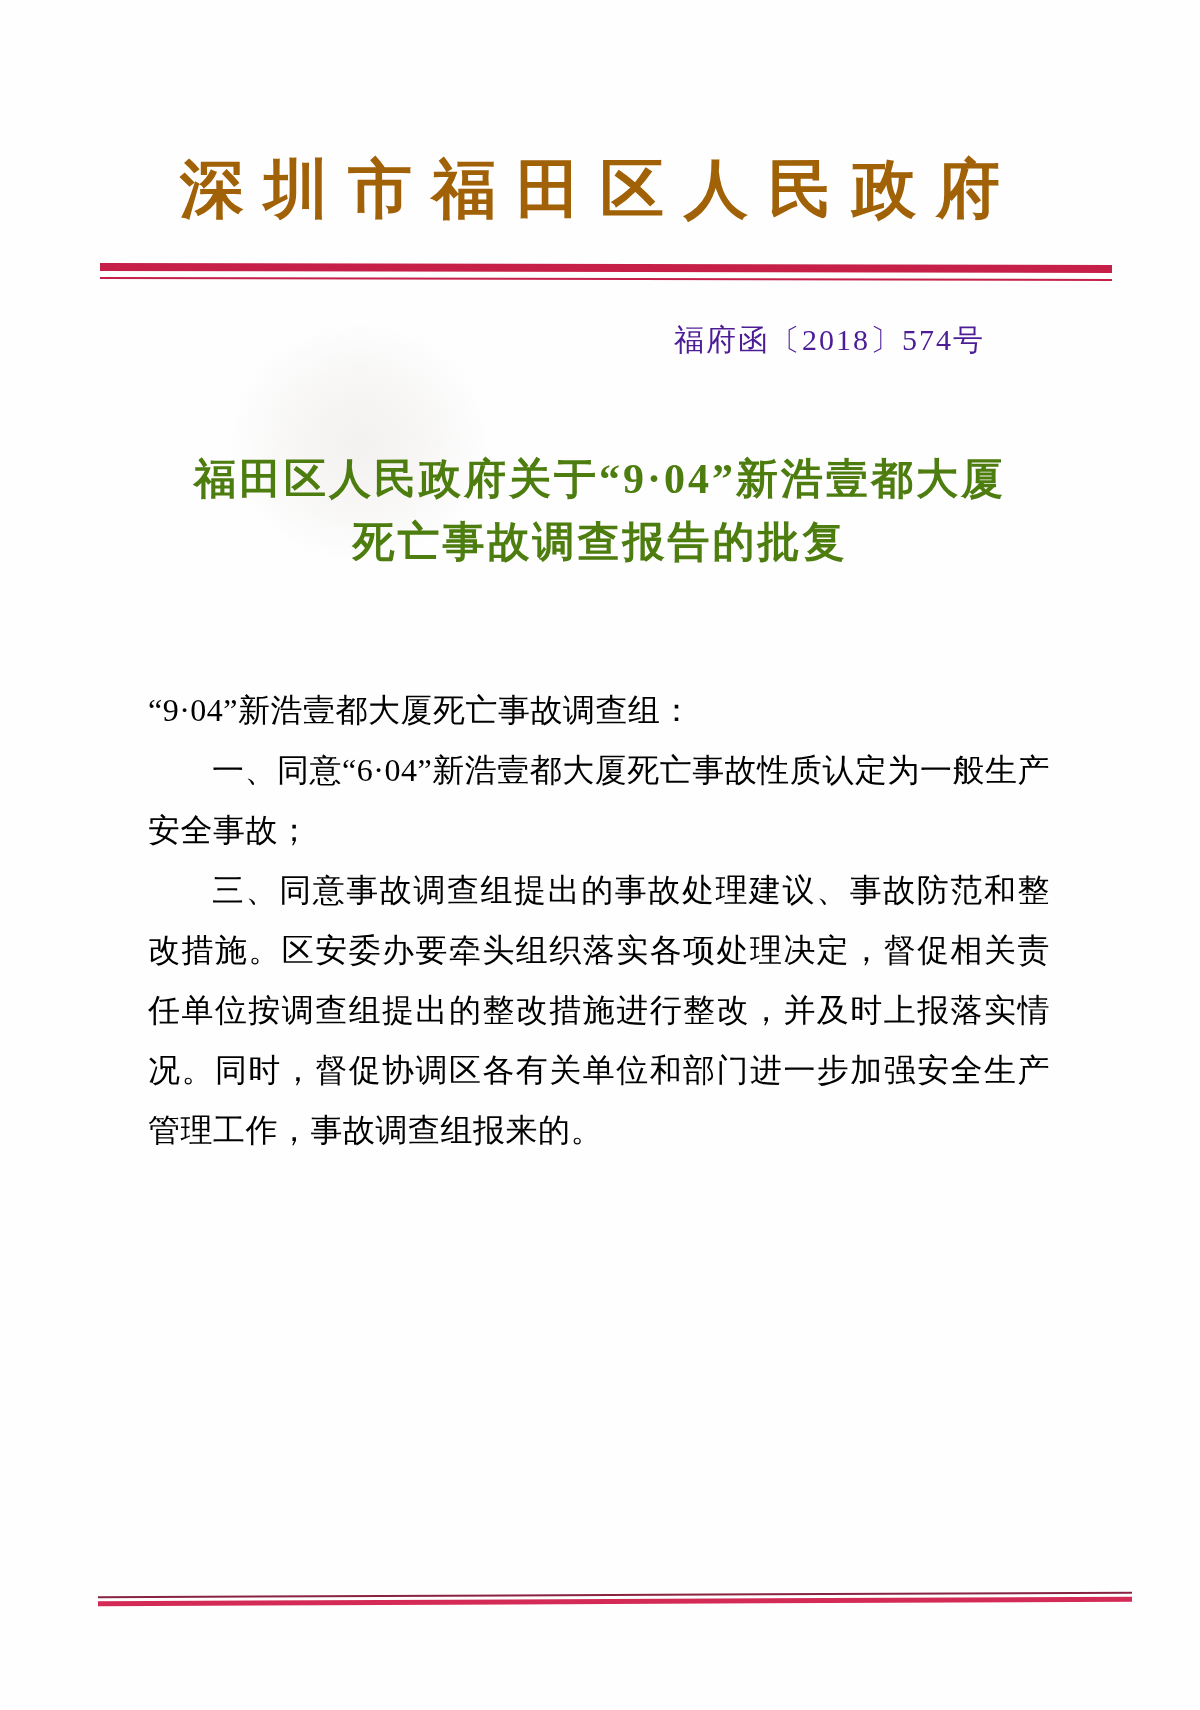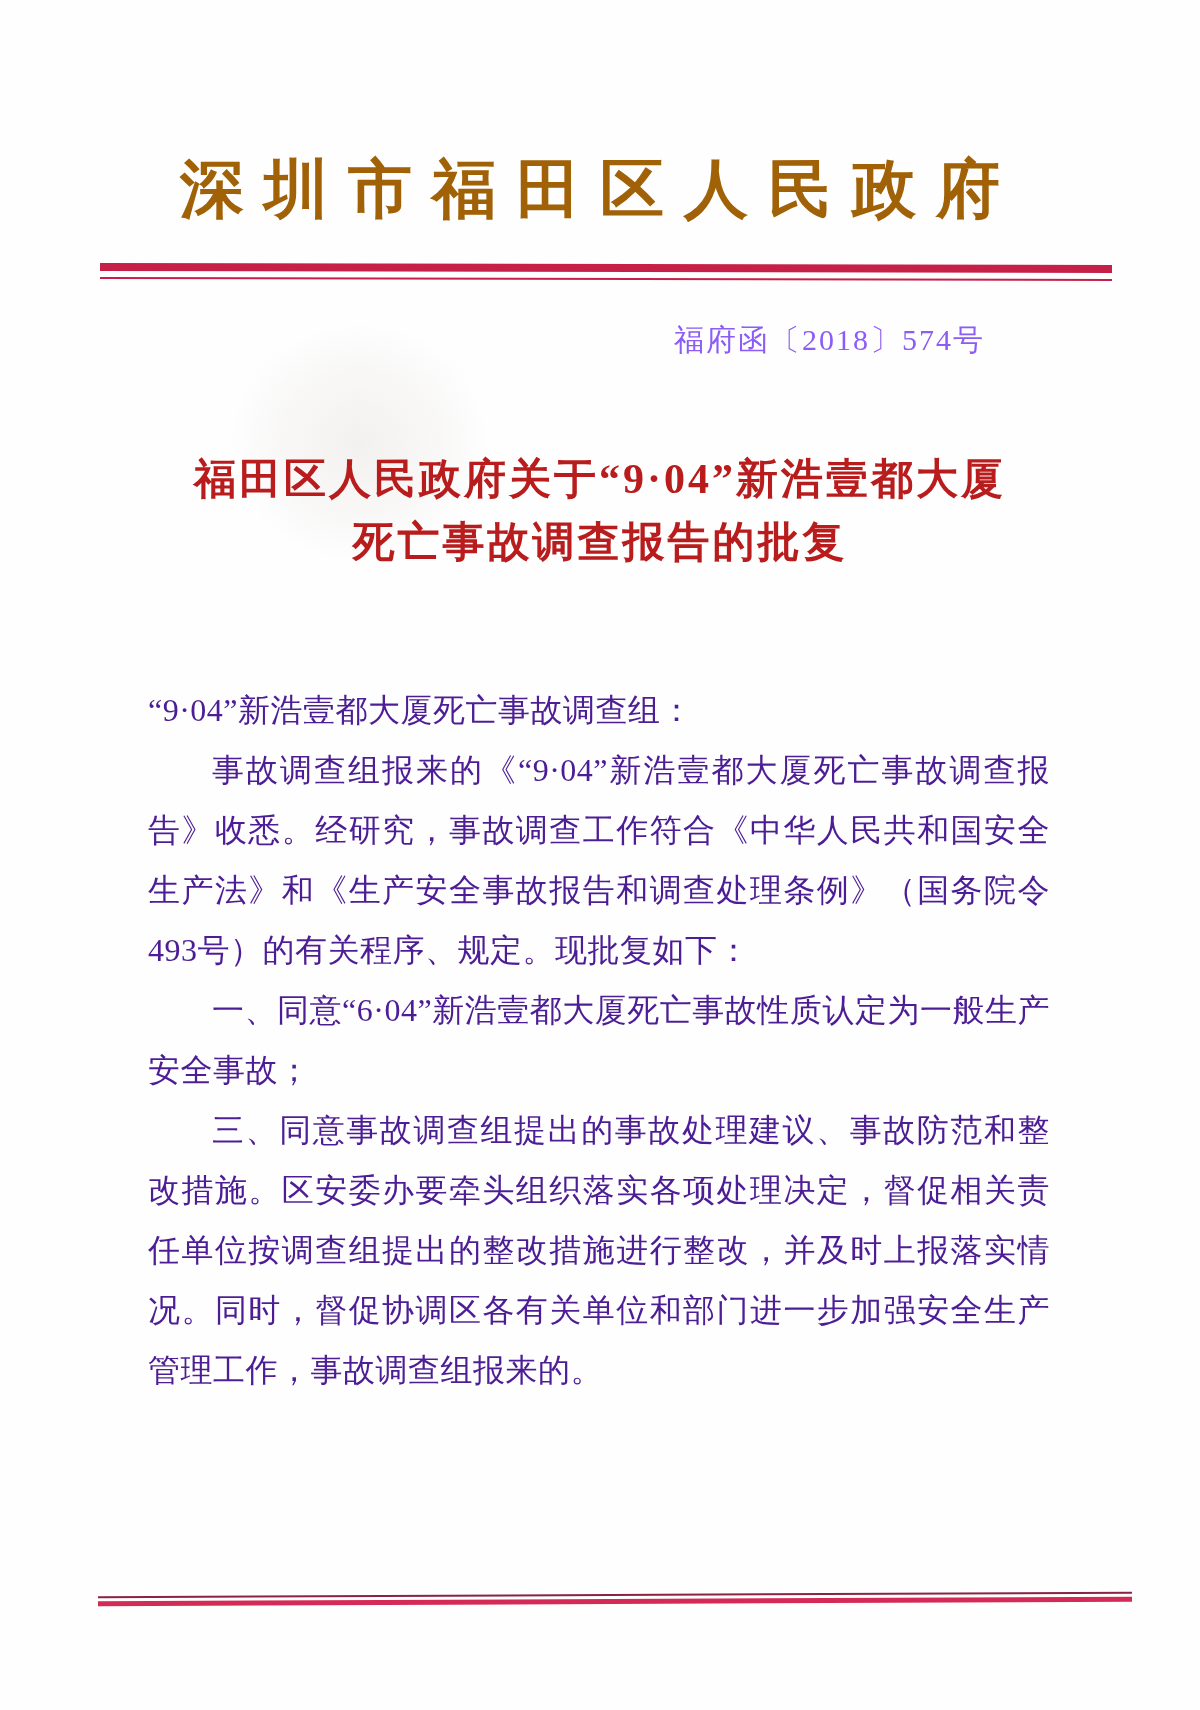--- a/index.html
+++ b/index.html
@@ -54,21 +54,21 @@
   }
 
   
   .reference-number {
     position: absolute;
     top: 318px;
     right: 215px;
     margin: 0;
     font-size: 30px;
     line-height: 44px;
-    color: #8b5cf6;
+    color: #4c1d95;
     letter-spacing: 2px;
     white-space: nowrap;
   }
 
   
   .stamp-watermark {
     position: absolute;
     left: 232px;
     top: 325px;
     width: 255px;
@@ -88,31 +88,31 @@
     position: absolute;
     top: 448px;
     left: 0;
     width: 100%;
     margin: 0;
     text-align: center;
     font-size: 42px;
     line-height: 63px;
     font-weight: 700;
     letter-spacing: 3px;
-    color: #b91c1c;
+    color: #4d7c0f;
     white-space: nowrap;
   }
 
   
   .body-text {
     position: absolute;
     top: 680px;
     left: 148px;
     width: 902px;
-    color: #4c1d95;
+    color: #000000;
   }
   .body-text p {
     margin: 0;
     font-size: 32px;
     line-height: 60px;
     text-align: justify;
     letter-spacing: 0.5px;
   }
   .body-text p.indent {
     text-indent: 2em;
@@ -150,21 +150,20 @@
 
   <div class="stamp-watermark"></div>
 
   <h2 class="doc-title">
     <span style="display:block">福田区人民政府关于“9·04”新浩壹都大厦</span>
     <span style="display:block">死亡事故调查报告的批复</span>
   </h2>
 
   <div class="body-text">
     <p>“9·04”新浩壹都大厦死亡事故调查组：</p>
-    <p class="indent">事故调查组报来的《“9·04”新浩壹都大厦死亡事故调查报告》收悉。经研究，事故调查工作符合《中华人民共和国安全生产法》和《生产安全事故报告和调查处理条例》（国务院令493号）的有关程序、规定。现批复如下：</p>
     <p class="indent">一、同意“6·04”新浩壹都大厦死亡事故性质认定为一般生产安全事故；</p>
     <p class="indent">三、同意事故调查组提出的事故处理建议、事故防范和整改措施。区安委办要牵头组织落实各项处理决定，督促相关责任单位按调查组提出的整改措施进行整改，并及时上报落实情况。同时，督促协调区各有关单位和部门进一步加强安全生产管理工作，事故调查组报来的。</p>
   </div>
 
   <div class="rule-bottom">
     <div class="thin"></div>
     <div class="thick"></div>
   </div>
 
 </div>

